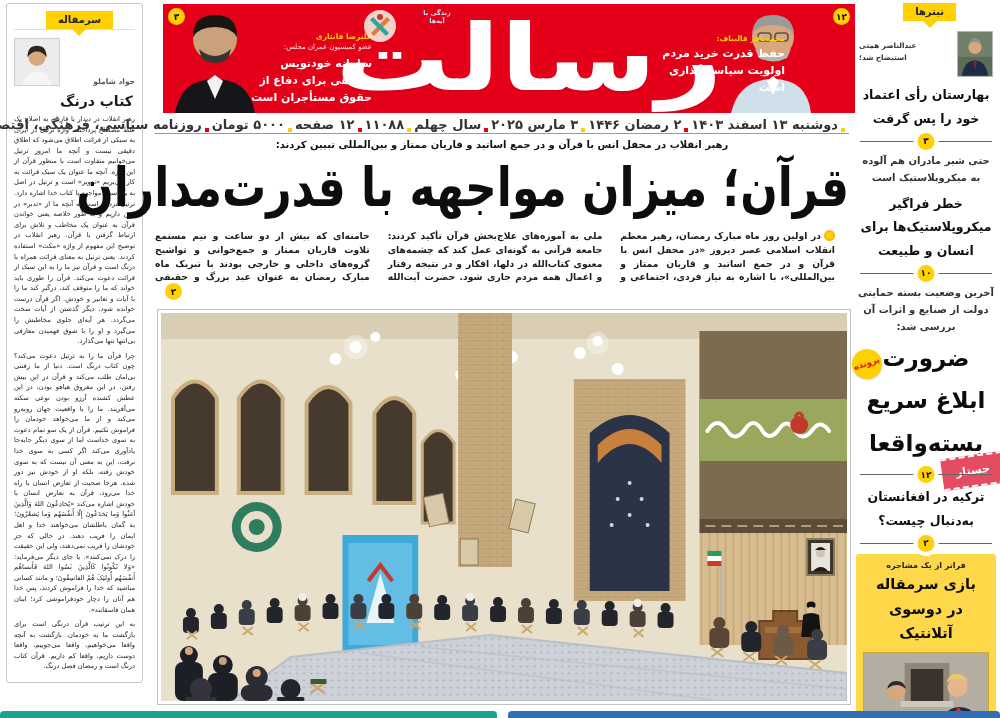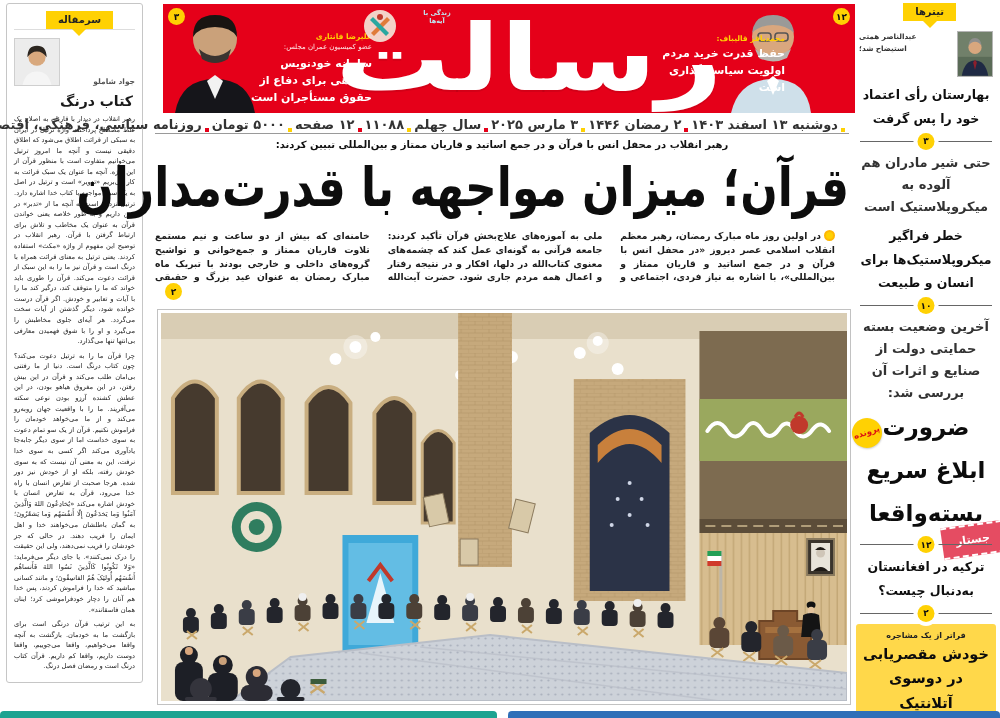--- a/index.html
+++ b/index.html
@@ -101,25 +101,25 @@
   
   .photo-frame {
     position:absolute; left:157px; top:309px; width:694px; height:396px;
     border:1px solid #c2c2c2; background:#fff; padding:3px;
   }
   .photo-frame svg { width:100%; height:100%; display:block; }
   
   .sidebar { position:absolute; left:856px; top:0; width:140px; height:712px; direction:rtl; }
   .sidebar .tab { margin:2px 40px 0 0; }
   .sb-story1 { margin-top:10px; padding:0 3px; }
-  .s1-row { display:flex; gap:8px; align-items:flex-start; }
+  .s1-row { display:flex; gap:8px; align-items:center; }
   .s1-kicker { font-size:7.3px; font-weight:bold; color:#333; text-align:left; flex:1; line-height:1.6; padding-bottom:4px; }
   .s1-photo { width:36px; height:46px; background:#71806a; border:1px solid #b5b5b5; flex:0 0 auto; }
   .sb-headline { font-size:12.5px; font-weight:800; text-align:center; line-height:1.9; color:#0e0e0e; margin-top:6px; }
-  .sb-kicker { font-size:13px; font-weight:bold; text-align:center; color:#333; line-height:1.7; margin-top:4px; }
+  .sb-kicker { font-size:10px; font-weight:bold; text-align:center; color:#333; line-height:1.7; margin-top:4px; }
   .sb-big { position:relative; font-size:23px; font-weight:800; text-align:center; line-height:1.85; color:#0c0c0c; margin-top:2px; }
   .tag-circle {
     position:absolute; left:-4px; top:12px; width:30px; height:30px; border-radius:50%;
     background:#ffd103; color:#d11; font-size:8.5px; font-weight:bold;
     display:flex; align-items:center; justify-content:center; transform:rotate(-18deg);
     box-shadow:0 1px 2px rgba(0,0,0,.2);
   }
   .stamp {
     position:absolute; right:-8px; top:118px; transform:rotate(-8deg);
     background:rgba(225,45,70,.85); color:#fff; font-size:11px; font-weight:800;
@@ -535,21 +535,21 @@
     </div>
   </div>
   <div class="divider">
     <span class="badge">۲</span>
   </div>
 
   
   <div class="yellow-box">
     <div class="yb-kicker">فراتر از یک مشاجره</div>
     <div class="yb-headline">
-      <div>خودش مقصریابی</div>
+      <div>بازی سرمقاله</div>
       <div>در دوسوی آتلانتیک</div>
     </div>
     <div class="yb-photo">
       <svg viewBox="0 0 122 98" preserveAspectRatio="none">
         <rect width="122" height="98" fill="#b4ada2"></rect>
         <rect x="40" y="10" width="44" height="40" fill="#8f877a"></rect>
         <rect x="46" y="16" width="32" height="34" fill="#3a332c"></rect>
         <rect x="36" y="48" width="52" height="6" fill="#cfc8bd"></rect>
 
         <circle cx="32" cy="38" r="9" fill="#d9a77e"></circle>

